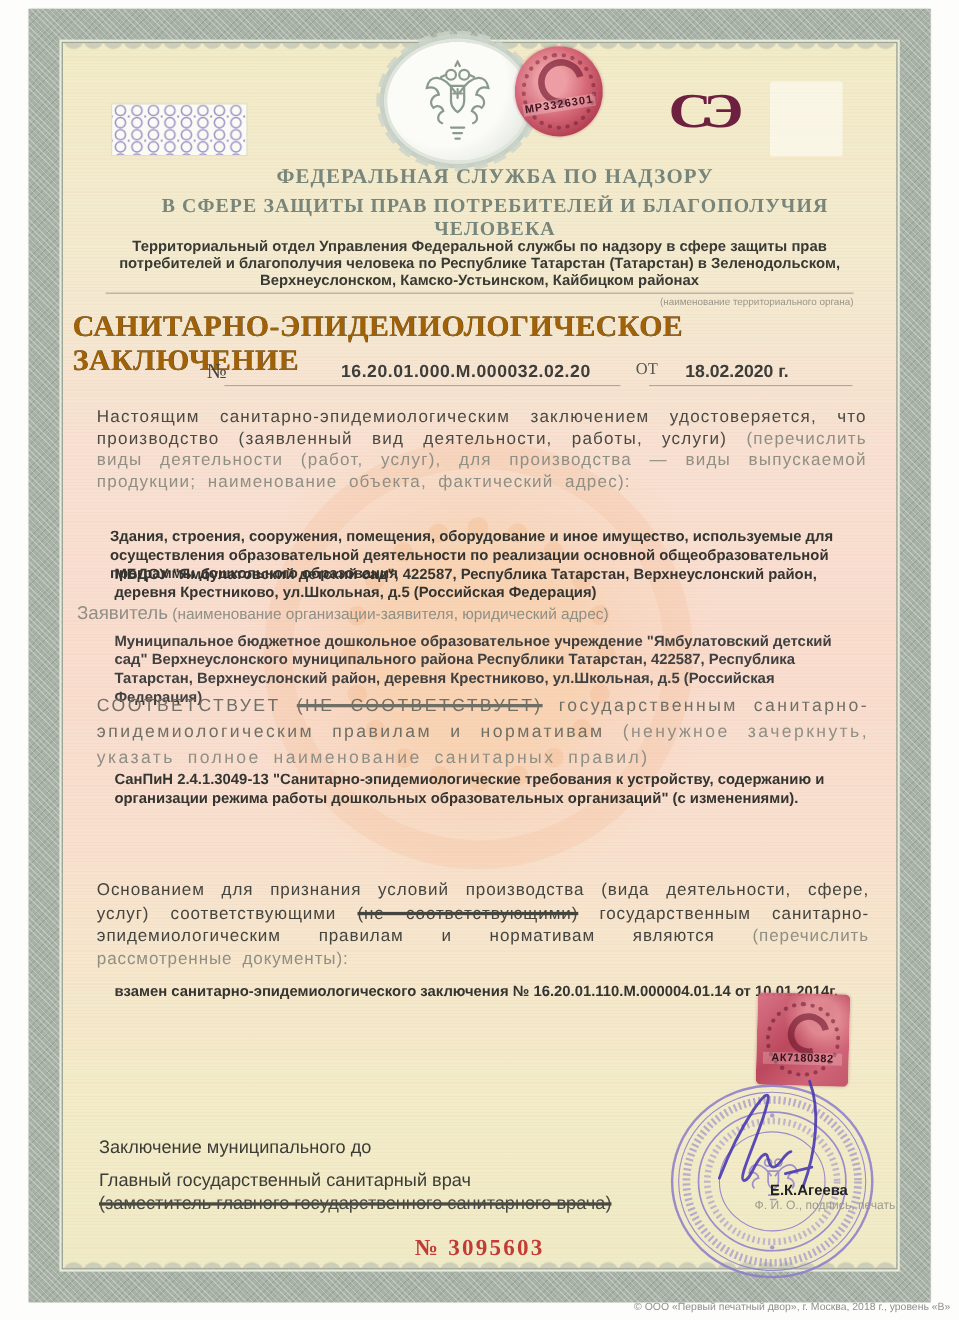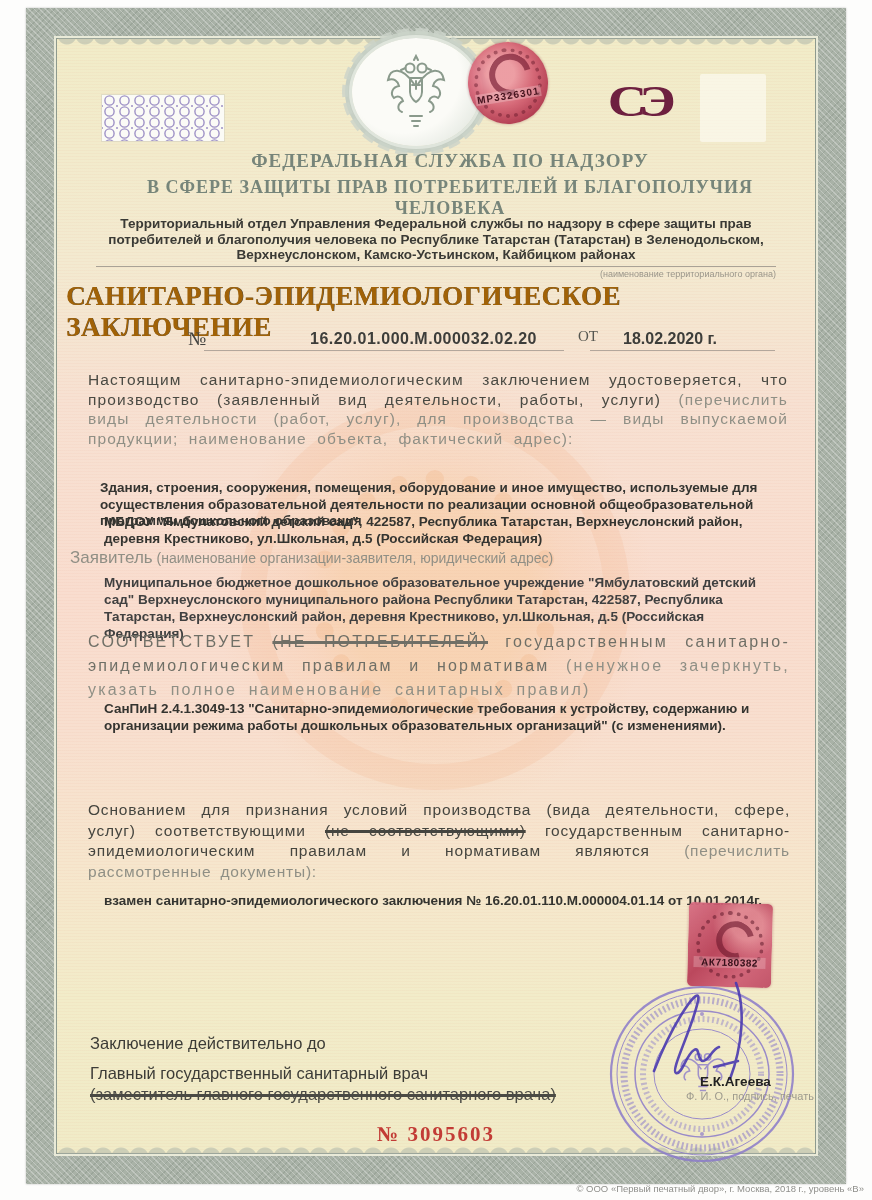--- a/index.html
+++ b/index.html
@@ -198,21 +198,21 @@
   <div class="obj-desc">Здания, строения, сооружения, помещения, оборудование и иное имущество, используемые для осуществления образовательной деятельности по реализации основной общеобразовательной программы дошкольного образования</div>
   <div class="obj-addr">МБДОУ "Ямбулатовский детский сад", 422587, Республика Татарстан, Верхнеуслонский район, деревня Крестниково, ул.Школьная, д.5 (Российская Федерация)</div>
 
   <div class="applicant-row">
     <span>Заявитель</span><span class="hint2"> (наименование организации-заявителя, юридический адрес)</span>
   </div>
   <div class="applicant-text">Муниципальное бюджетное дошкольное образовательное учреждение "Ямбулатовский детский сад" Верхнеуслонского муниципального района Республики Татарстан, 422587, Республика Татарстан, Верхнеуслонский район, деревня Крестниково, ул.Школьная, д.5 (Российская Федерация)</div>
 
   <div class="para compliance">
     <span>СООТВЕТСТВУЕТ </span>
-    <span class="struck">(НЕ ПОТРЕБИТЕЛЕЙ)</span>
+    <span class="struck">(НЕ СООТВЕТСТВУЕТ)</span>
     <span> государственным санитарно-эпидемиологическим правилам и нормативам </span>
     <span class="hint">(ненужное зачеркнуть, указать полное наименование санитарных правил)</span>
   </div>
   <div class="sanpin">СанПиН 2.4.1.3049-13 "Санитарно-эпидемиологические требования к устройству, содержанию и организации режима работы дошкольных образовательных организаций" (с изменениями).</div>
 
   <div class="para basis">
     <span>Основанием для признания условий производства (вида деятельности, сфере, услуг) соответствующими </span>
     <span class="struck">(не соответствующими)</span>
     <span> государственным санитарно-эпидемиологическим правилам и нормативам являются </span>
     <span class="hint">(перечислить рассмотренные документы):</span>
@@ -253,18 +253,18 @@
         <path d="M14 96 C 34 44 62 6 58 26 C 52 54 30 96 36 98 C 42 100 46 80 54 75 C 60 71 57 86 63 86 C 69 86 72 74 79 72"></path>
         <path d="M96 8 C 106 34 102 72 90 104"></path>
         <path d="M74 92 L 98 86"></path>
       </g>
     </svg>
   </div>
 
   <div class="signer-name">Е.К.Агеева</div>
   <div class="sign-caption">Ф. И. О., подпись, печать</div>
 
-  <div class="valid-until">Заключение действительно до</div>
+  <div class="valid-until">Заключение муниципального до</div>
   <div class="chief">Главный государственный санитарный врач</div>
   <div class="deputy struck">(заместитель главного государственного санитарного врача)</div>
   <div class="blank-num">№ 3095603</div>
   <div class="imprint">© ООО «Первый печатный двор», г. Москва, 2018 г., уровень «В»</div>
 </div>
 
 </body></html>

